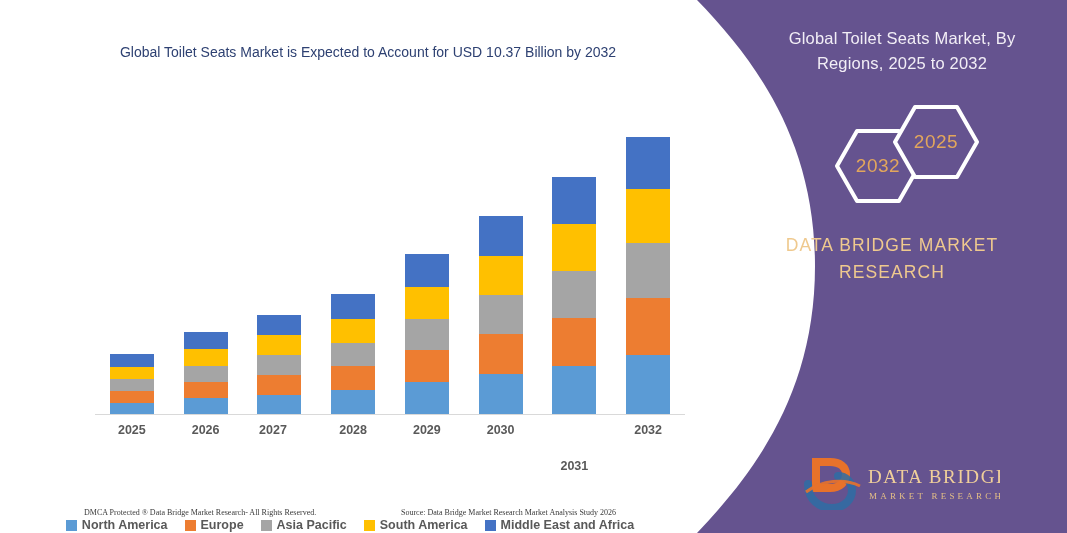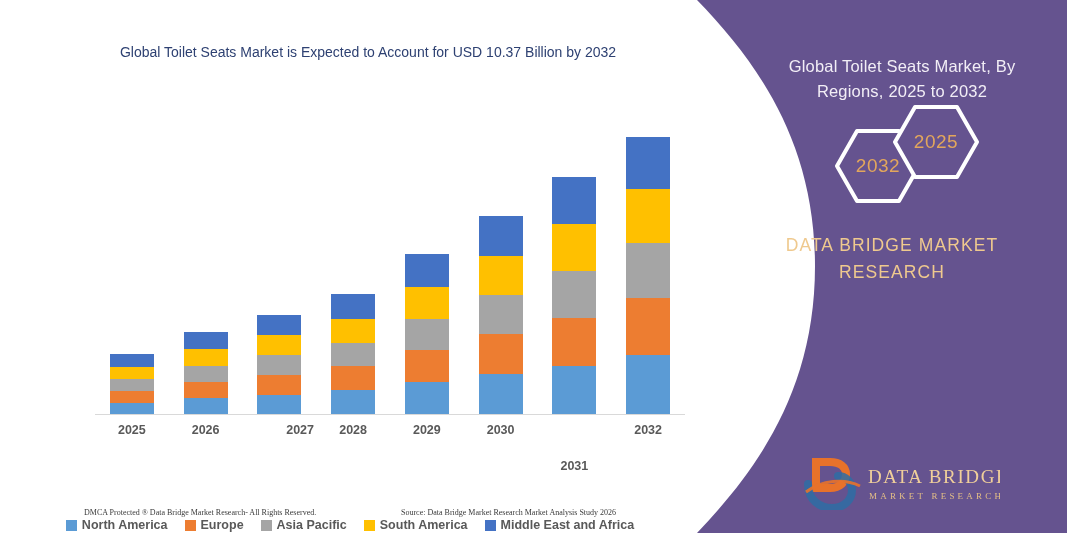--- a/index.html
+++ b/index.html
@@ -9,21 +9,21 @@
     font-family:"Liberation Sans", sans-serif;
   }
 
   
   #panel-svg { position:absolute; top:0; right:0; width:370px; height:533px; }
   .panel-content { position:absolute; top:0; right:0; width:370px; height:533px; }
 
   .panel-title {
     position:absolute; top:26px; left:60px; width:290px;
     text-align:center; color:#F2EEF6; font-size:16.5px; line-height:1.5;
-    font-weight:400; letter-spacing:.2px;margin-top:28px;
+    font-weight:400; letter-spacing:.2px;
   }
 
   .hex-wrap { position:absolute; top:104px; left:0; width:370px; height:100px; }
   .hex { position:absolute; }
   .hex svg { display:block; }
   .hex span {
     position:absolute; inset:0; display:flex; align-items:center; justify-content:center;
     color:#E2A65C; font-size:19px; letter-spacing:.5px;
   }
   #hex-2032 { left:138px; top:24px; }
@@ -141,21 +141,21 @@
         <div class="seg" style="background: rgb(237, 125, 49); height: 57px;"></div>
         <div class="seg" style="background: rgb(165, 165, 165); height: 55px;"></div>
         <div class="seg" style="background: rgb(255, 192, 0); height: 54px;"></div>
         <div class="seg" style="background: rgb(68, 114, 196); height: 52px;"></div>
       </div>
     </div>
   <div class="baseline"></div>
   <div class="xlabels">
       <div class="xlabel" style="left: 6.875px;">2025</div>
       <div class="xlabel" style="left: 80.625px;">2026</div>
-      <div class="xlabel" style="left: 159px; text-align: right;">2027</div>
+      <div class="xlabel" style="left: 148px;">2027</div>
       <div class="xlabel" style="left: 228.125px;">2028</div>
       <div class="xlabel" style="left: 301.875px;">2029</div>
       <div class="xlabel" style="left: 375.625px;">2030</div>
       <div class="xlabel" style="left: 449.375px; margin-top: 36px;">2031</div>
       <div class="xlabel" style="left: 523.125px;">2032</div>
     </div>
 
   <div class="legend">
       <div class="legend-item">
         <span class="legend-swatch" style="background: rgb(91, 155, 213);"></span>

